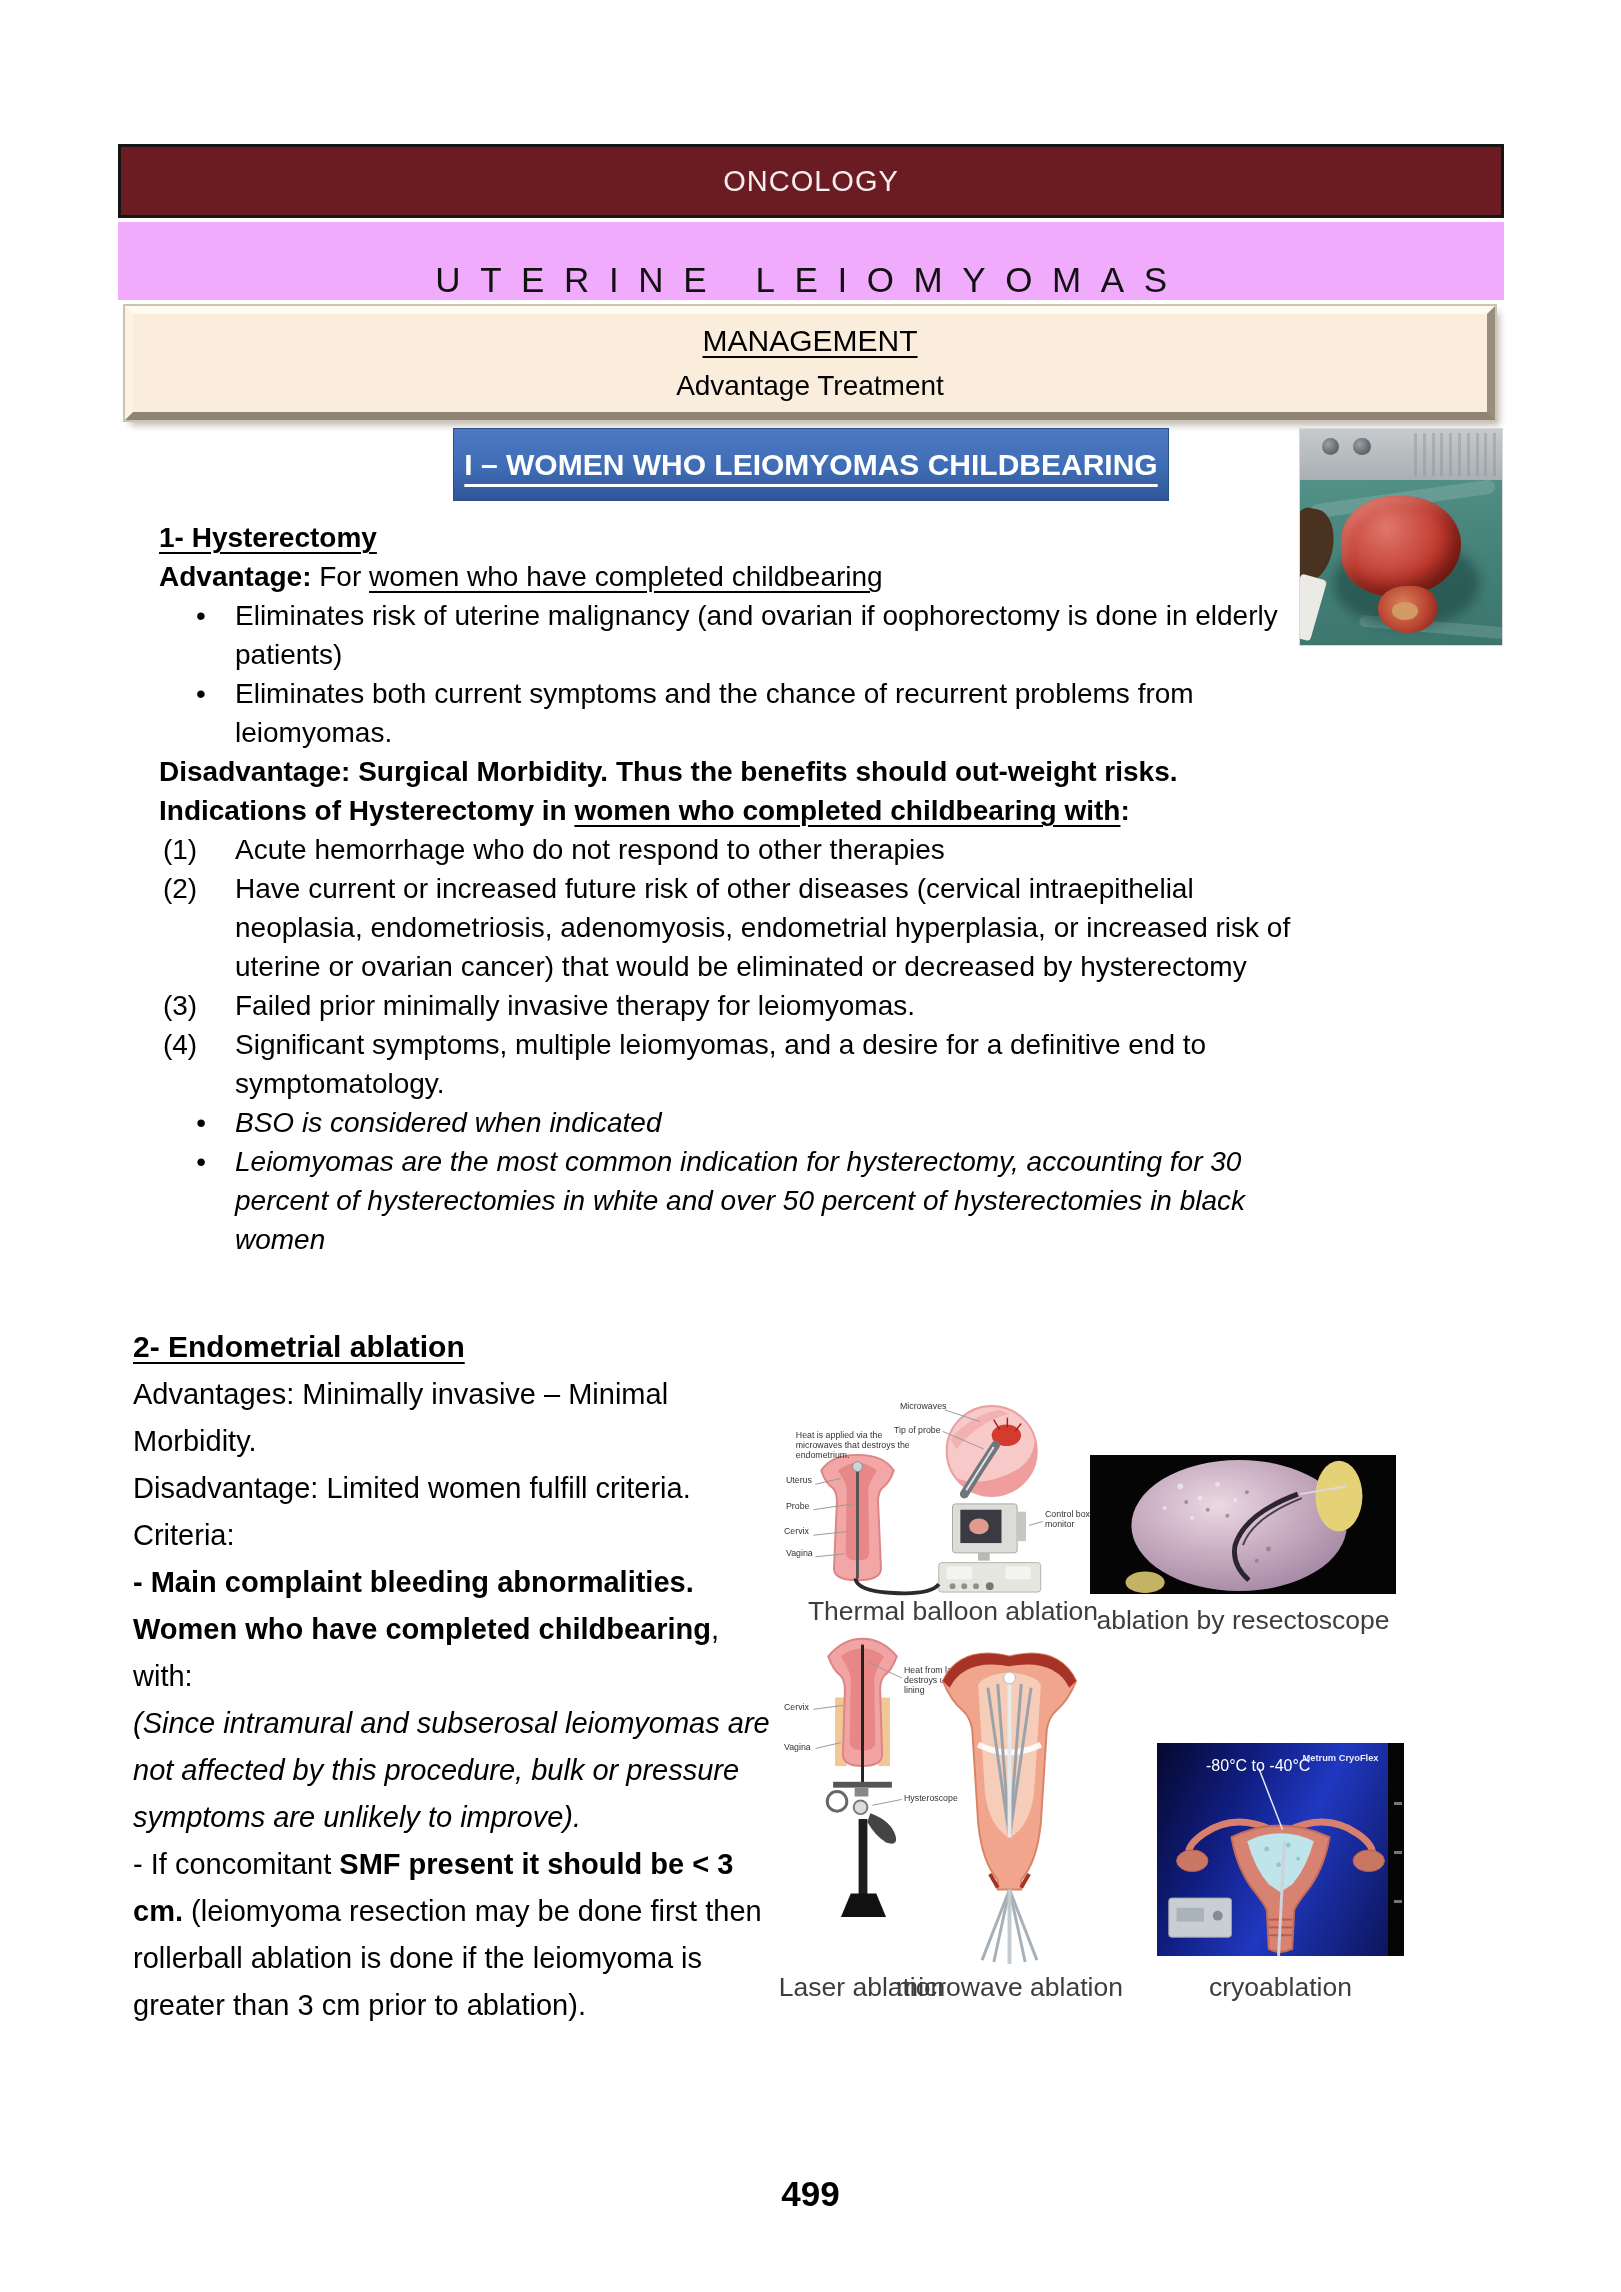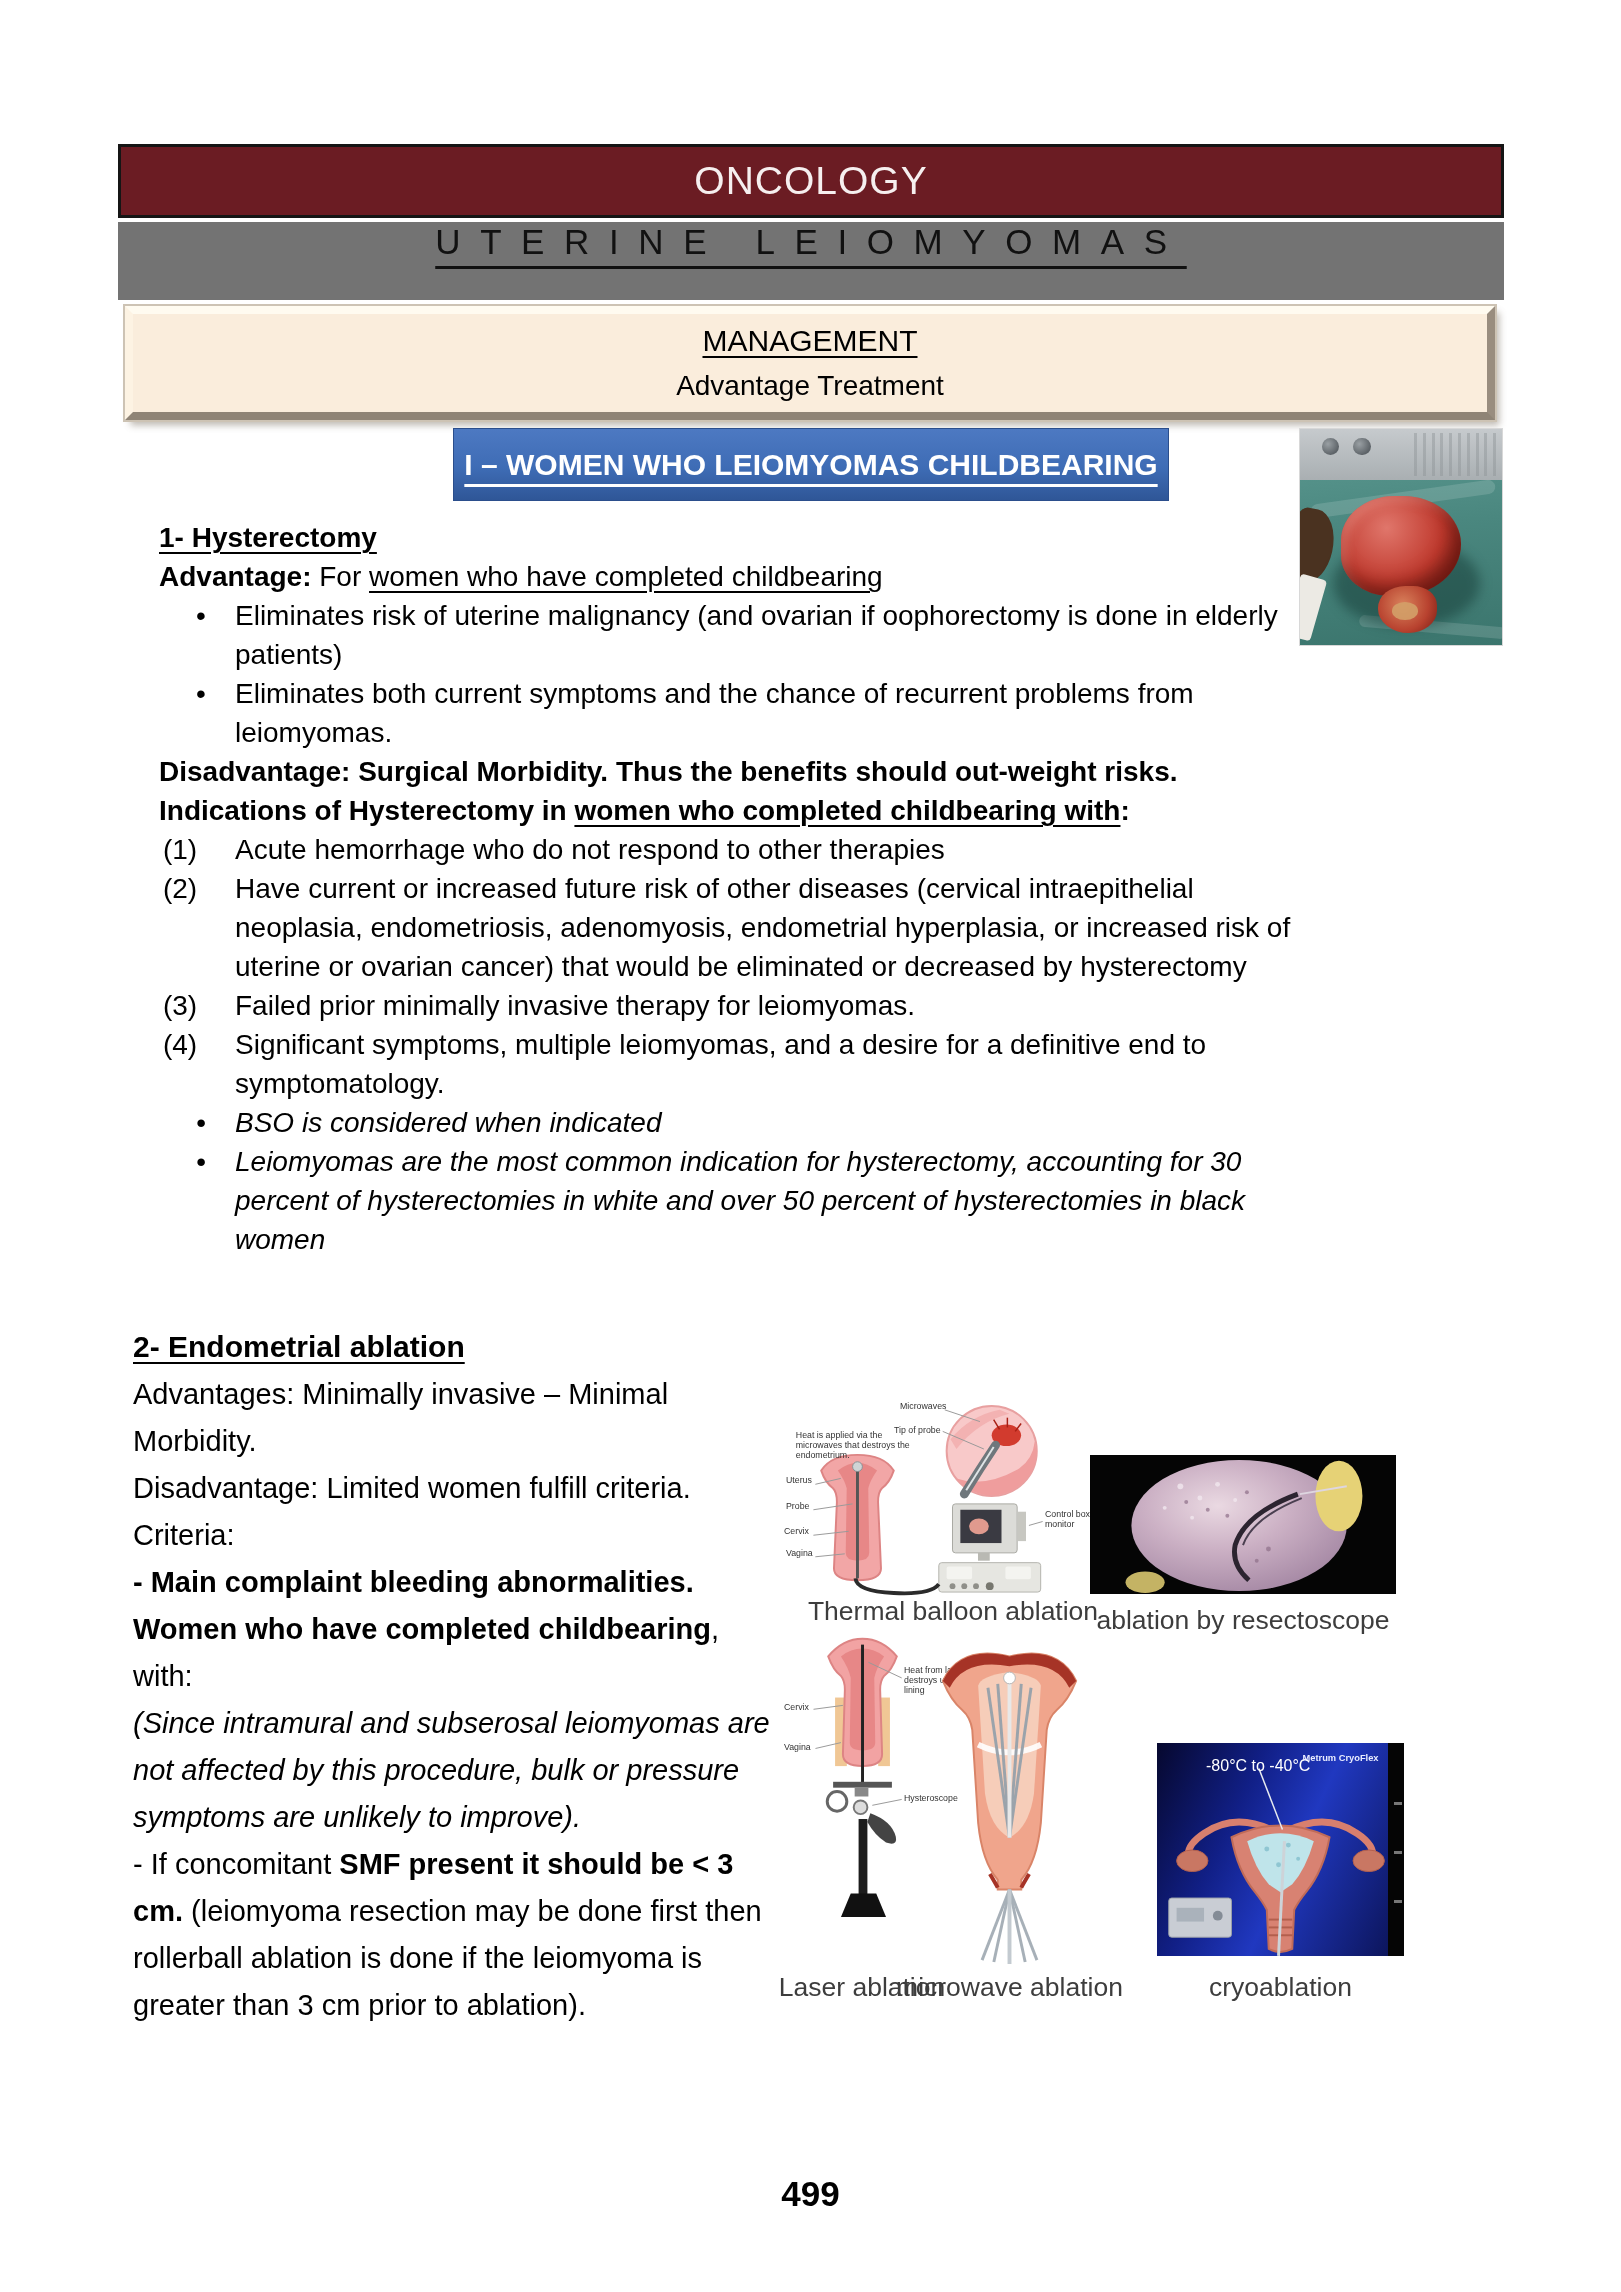--- a/index.html
+++ b/index.html
@@ -7,24 +7,24 @@
     position:relative; width:1621px; height:2293px; margin:0 auto;
     background:#ffffff; font-family:"Liberation Sans", sans-serif; color:#000;
     overflow:hidden;
   }
   
   .oncology-bar {
     position:absolute; left:118px; top:144px; width:1386px; height:74px;
     background:#6b1c23; border:3.9px solid #151515; box-sizing:border-box;
     display:flex; align-items:center; justify-content:center;
   }
-  .oncology-bar span { color:#f6efef; font-size:39px; letter-spacing:1px; }
+  .oncology-bar span { color:#f6efef; font-size:29px; letter-spacing:1px; }
   .pink-banner {
     position:absolute; left:118px; top:222px; width:1386px; height:78px;
-    background:#737373; display:flex; align-items:flex-start; justify-content:center;
+    background:#f0abfc; display:flex; align-items:flex-end; justify-content:center;
   }
   .pink-banner span {
     font-size:35px; letter-spacing:19.6px; color:#111;
     text-decoration:underline; text-decoration-thickness:2.9px; text-underline-offset:11.8px;
   }
   .mgmt-box {
     position:absolute; left:125px; top:306px; width:1370px; height:114px; box-sizing:border-box;
     background:#faeddc;
     border-style:solid; border-width:8.8px;
     border-color:#fffbf0 #998d7f #8f8476 #fdf3e3;

